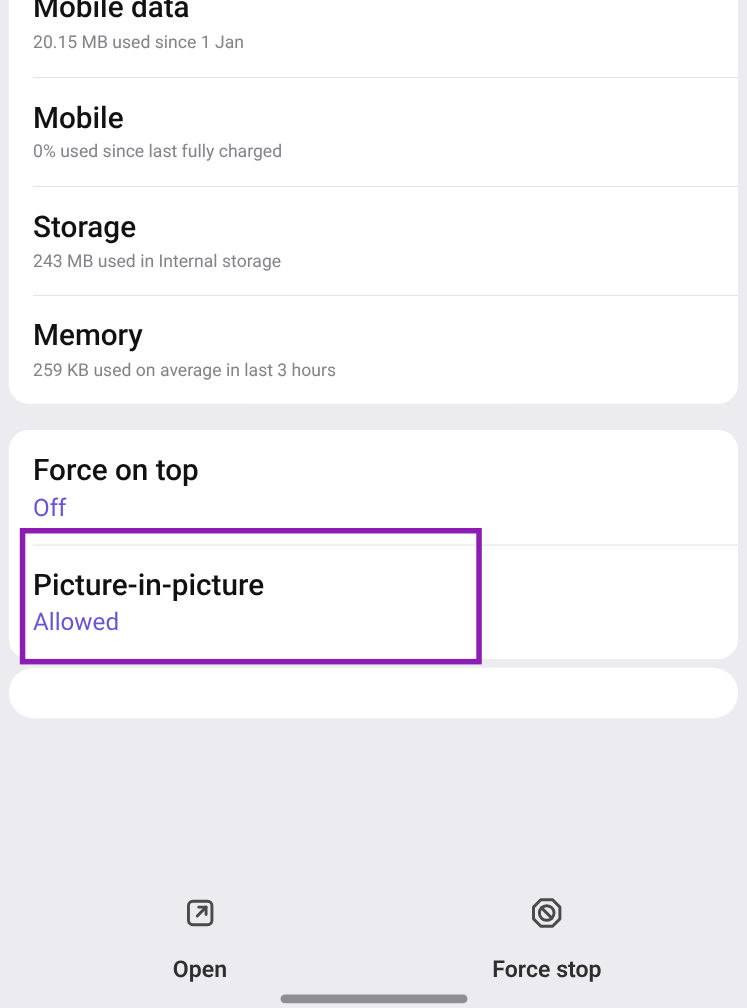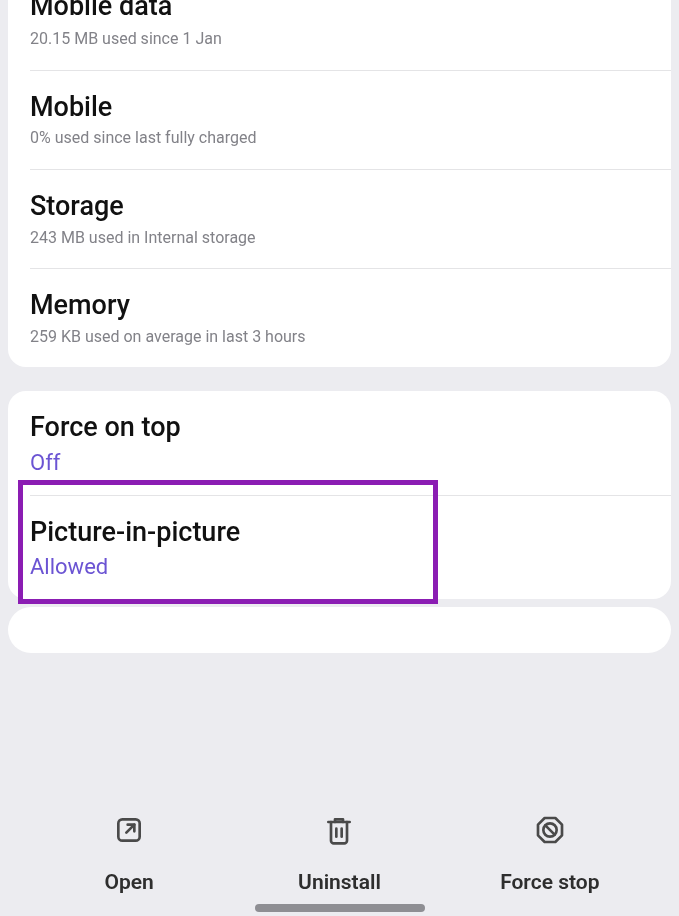--- a/index.html
+++ b/index.html
@@ -148,32 +148,20 @@
     <span>
       <svg width="32" height="32" viewBox="0 0 24 24" fill="none" stroke="#4a4a4a" stroke-width="2" stroke-linecap="round" stroke-linejoin="round">
         <rect x="4" y="4" width="16" height="16" rx="3"></rect>
         <path d="M10 14 L16 8"></path>
         <path d="M11 8 L16 8 L16 13"></path>
       </svg>
     </span>
     <span class="fbtn-label">Open</span>
   </div>
 
-  <div class="fbtn">
-    <span>
-      <svg width="32" height="32" viewBox="0 0 24 24" fill="none" stroke="#4a4a4a" stroke-width="2" stroke-linecap="round" stroke-linejoin="round">
-        <path d="M4 6 L20 6"></path>
-        <path d="M9 6 L9 4 L15 4 L15 6"></path>
-        <path d="M6 6 L6 20 C6 21 7 22 8 22 L16 22 C17 22 18 21 18 20 L18 6"></path>
-        <path d="M10 11 L10 17"></path>
-        <path d="M14 11 L14 17"></path>
-      </svg>
-    </span>
-    <span class="fbtn-label">Uninstall</span>
-  </div>
 
   <div class="fbtn">
     <span>
       <svg width="32" height="32" viewBox="0 0 24 24" fill="none" stroke="#4a4a4a" stroke-width="2" stroke-linecap="round" stroke-linejoin="round">
         <polygon points="8,3 16,3 21,8 21,16 16,21 8,21 3,16 3,8"></polygon>
         <circle cx="12" cy="12" r="5"></circle>
         <path d="M8.5 8.5 L15.5 15.5"></path>
       </svg>
     </span>
     <span class="fbtn-label">Force stop</span>

